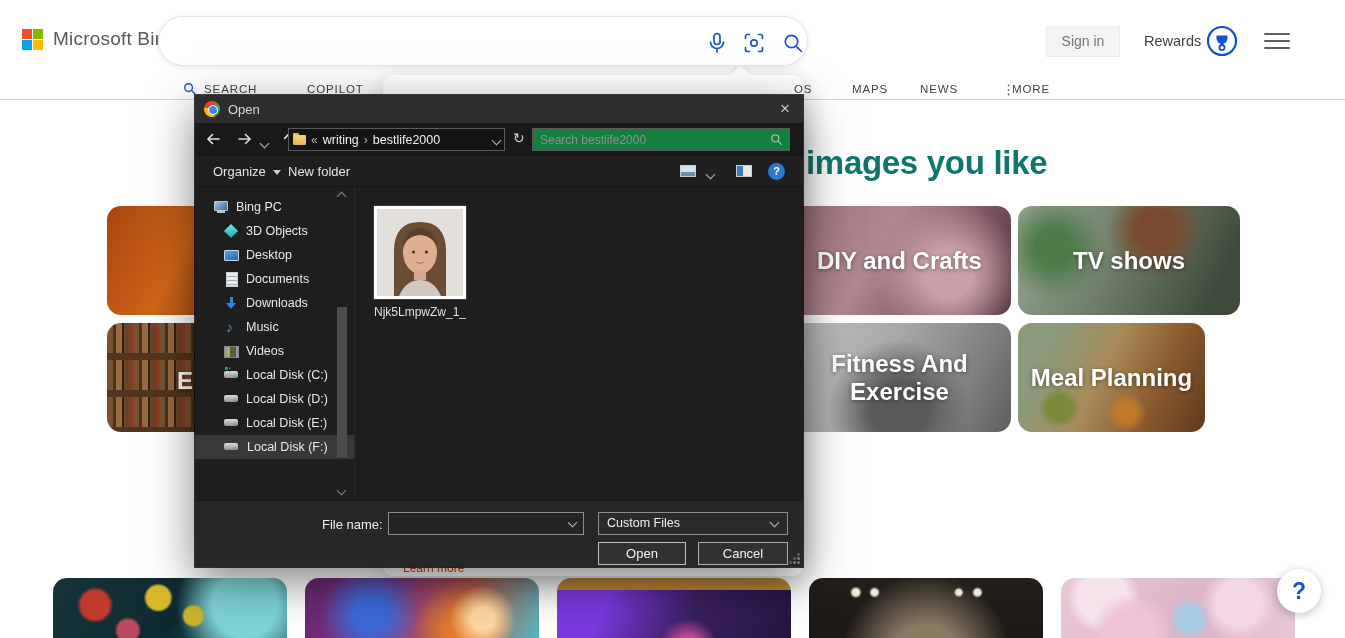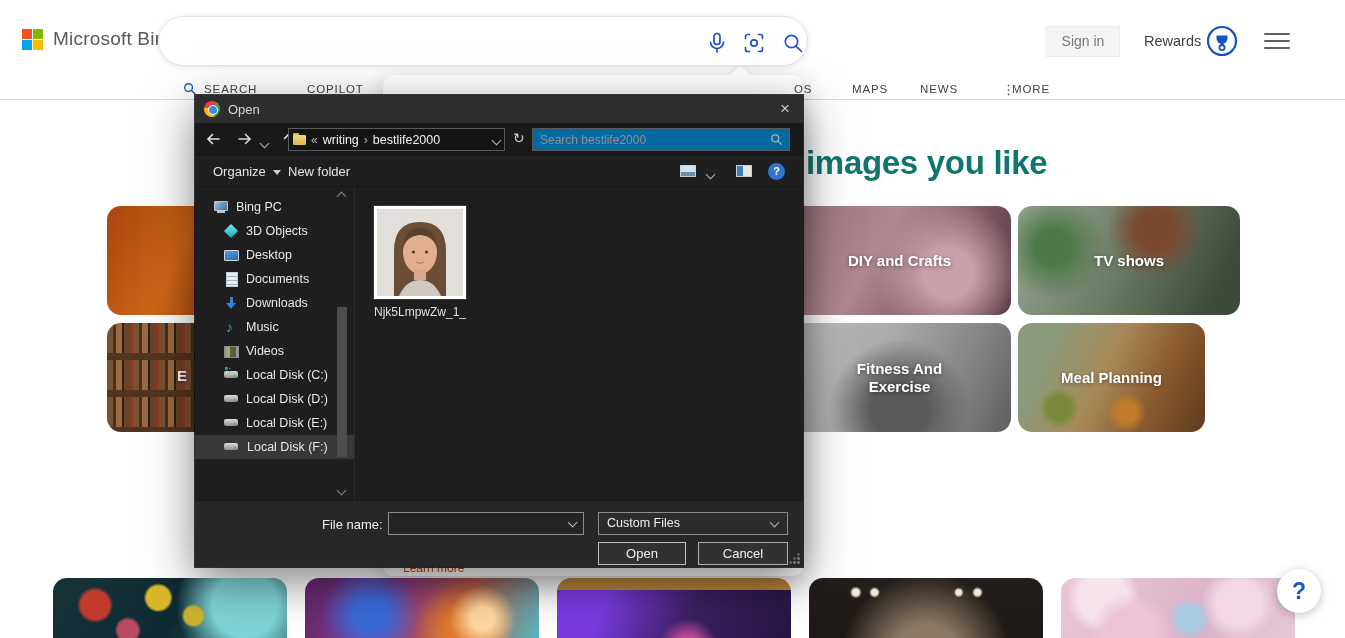--- a/index.html
+++ b/index.html
@@ -27,21 +27,21 @@
   
   .tab { top:83px; font-size:11.5px; letter-spacing:.9px; color:#3e4348; cursor:pointer; }
   .tab-ic { top:81px; width:16px; height:16px; }
   .copilot-blob { width:15px; height:15px; border-radius:50%; background:linear-gradient(135deg,#29c3cc,#6a5ae0 55%,#e24fae); }
   .more-dots { top:82px; font-size:13px; color:#3e4348; }
   .hdr-divider { left:0; top:99px; width:1345px; height:1px; background:#d7d7d7; }
 
   
   .page-heading { left:806px; top:144px; font-size:33px; font-weight:700; color:#0f766e; letter-spacing:-.3px; }
   .card { height:109px; border-radius:14px; overflow:hidden; cursor:pointer; display:flex; align-items:center; justify-content:center; }
-  .card-label { color:#fff; font-size:15px; font-weight:700; text-align:center; text-shadow:0 1px 4px rgba(0,0,0,.45); line-height:1.15; }
+  .card-label { color:#fff; font-size:24px; font-weight:700; text-align:center; text-shadow:0 1px 4px rgba(0,0,0,.45); line-height:1.15; }
   .card-car { left:107px; top:206px; width:223px;
     background: radial-gradient(circle at 78% 88%, #141414 0 16%, #2f2f2f 17% 20%, transparent 21%),
     linear-gradient(115deg,#a8450f,#cf6618 35%,#b0520f 55%,#5a2a0a 82%,#2e180a); }
   .card-diy { left:788px; top:206px; width:223px;
     background: radial-gradient(circle at 72% 62%, #c9a0a8 0 14%, transparent 42%),
     linear-gradient(120deg,#9a7078,#b08890 40%,#7a525e 72%,#4e333c); }
   .card-tv { left:1018px; top:206px; width:222px;
     background: radial-gradient(circle at 16% 38%, #4e7a4a 0 9%, transparent 26%),
     radial-gradient(circle at 62% 22%, #7a4a30 0 12%, transparent 30%),
     linear-gradient(115deg,#9aa894,#6a7a64 48%,#3e4a3a 88%); }
@@ -107,21 +107,21 @@
   .dlg-toolbar { position:absolute; left:0; top:28px; right:0; height:33px; background:#191919; border-bottom:1px solid #141414; }
   .navbtn { position:absolute; top:8px; cursor:pointer; }
   .addrbar { position:absolute; left:93px; top:5px; width:217px; height:23px; background:#141414; border:1px solid #5a5a5a; display:flex; align-items:center; padding:0 4px; gap:5px; }
   .folder-ic { width:13px; height:10px; background:linear-gradient(#f2d779,#e0b852); border-radius:1px; position:relative; flex:none; }
   .folder-ic::before { content:""; position:absolute; left:0; top:-2px; width:6px; height:2px; background:#e0b852; border-radius:1px 1px 0 0; }
   .crumb { color:#f0f0f0; cursor:pointer; white-space:nowrap; }
   .crumb-sep { color:#b5b5b5; font-size:12px; }
   .addr-chev { margin-left:auto; }
   .chev { width:7px; height:7px; border-right:1.6px solid #b8b8b8; border-bottom:1.6px solid #b8b8b8; transform:rotate(45deg); display:inline-block; cursor:pointer; }
   .refresh-btn { position:absolute; left:318px; top:7px; color:#cfcfcf; font-size:14px; cursor:pointer; }
-  .dlg-search { position:absolute; left:337px; top:5px; width:258px; height:23px; background:#0369a1; border:1px solid #5a5a5a; }
+  .dlg-search { position:absolute; left:337px; top:5px; width:258px; height:23px; background:#15803d; border:1px solid #5a5a5a; }
   .dlg-search input { position:absolute; left:7px; top:2px; width:220px; height:17px; background:transparent; border:none; outline:none; color:#d8d8d8; font-size:12px; }
   .dlg-search input::placeholder { color:#8f8f8f; }
   .dlg-search .mag { position:absolute; right:6px; top:4px; }
   .dlg-cmdbar { position:absolute; left:0; top:61px; right:0; height:31px; background:#1f1f1f; border-bottom:1px solid #171717; }
   .cmd { position:absolute; top:8px; color:#e4e4e4; font-size:13px; cursor:pointer; }
   .caret-dn { display:inline-block; width:0; height:0; border-left:4px solid transparent; border-right:4px solid transparent; border-top:5px solid #cfcfcf; margin-left:7px; vertical-align:middle; }
   .thumbview-ic { position:absolute; left:485px; top:9px; width:16px; height:12px; border:1px solid #cfcfcf; background:linear-gradient(180deg,#cfe4f2 0 58%, #6f8fa8 58%); cursor:pointer; }
   .view-chev { position:absolute; left:512px; top:11px; }
   .pane-ic { position:absolute; left:541px; top:9px; width:16px; height:12px; border:1px solid #cfcfcf; background:linear-gradient(90deg,#3d7dc2 0 45%, #e8e8e8 45%); cursor:pointer; }
   .dlg-help { position:absolute; left:573px; top:7px; width:17px; height:17px; border-radius:50%; background:#2f74d0; color:#fff; font-size:11px; font-weight:700; text-align:center; line-height:17px; cursor:pointer; }

